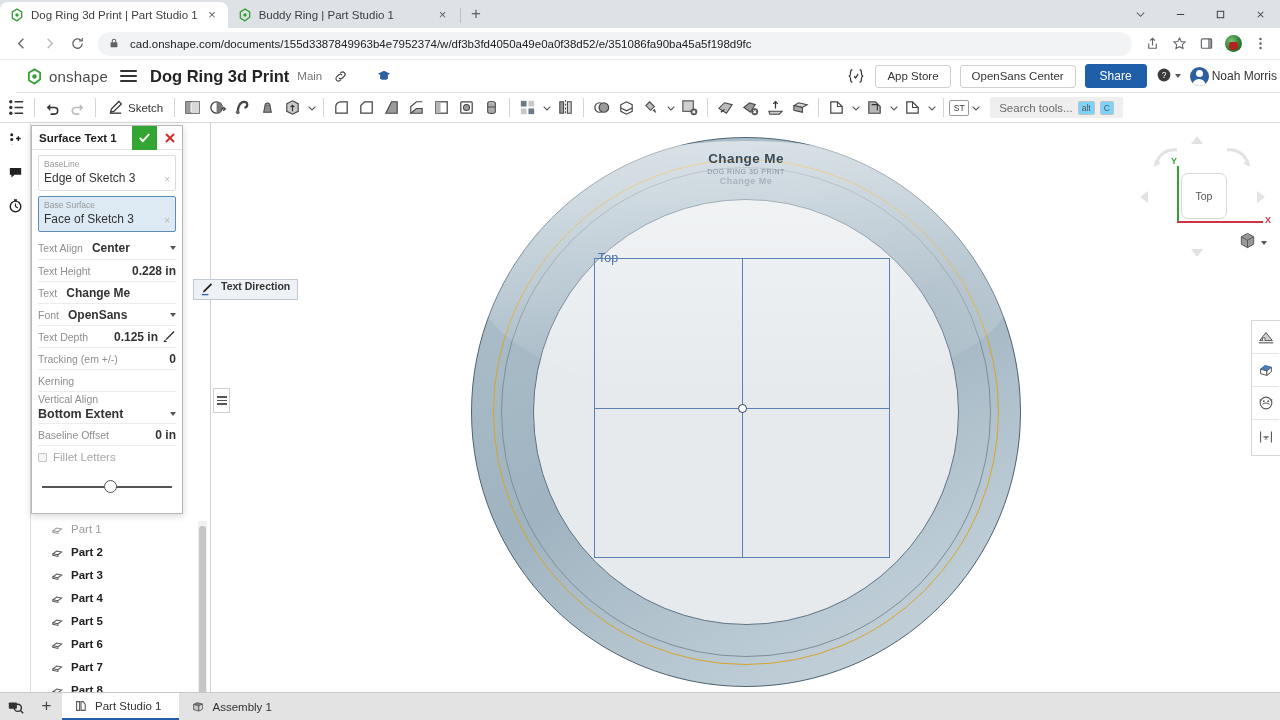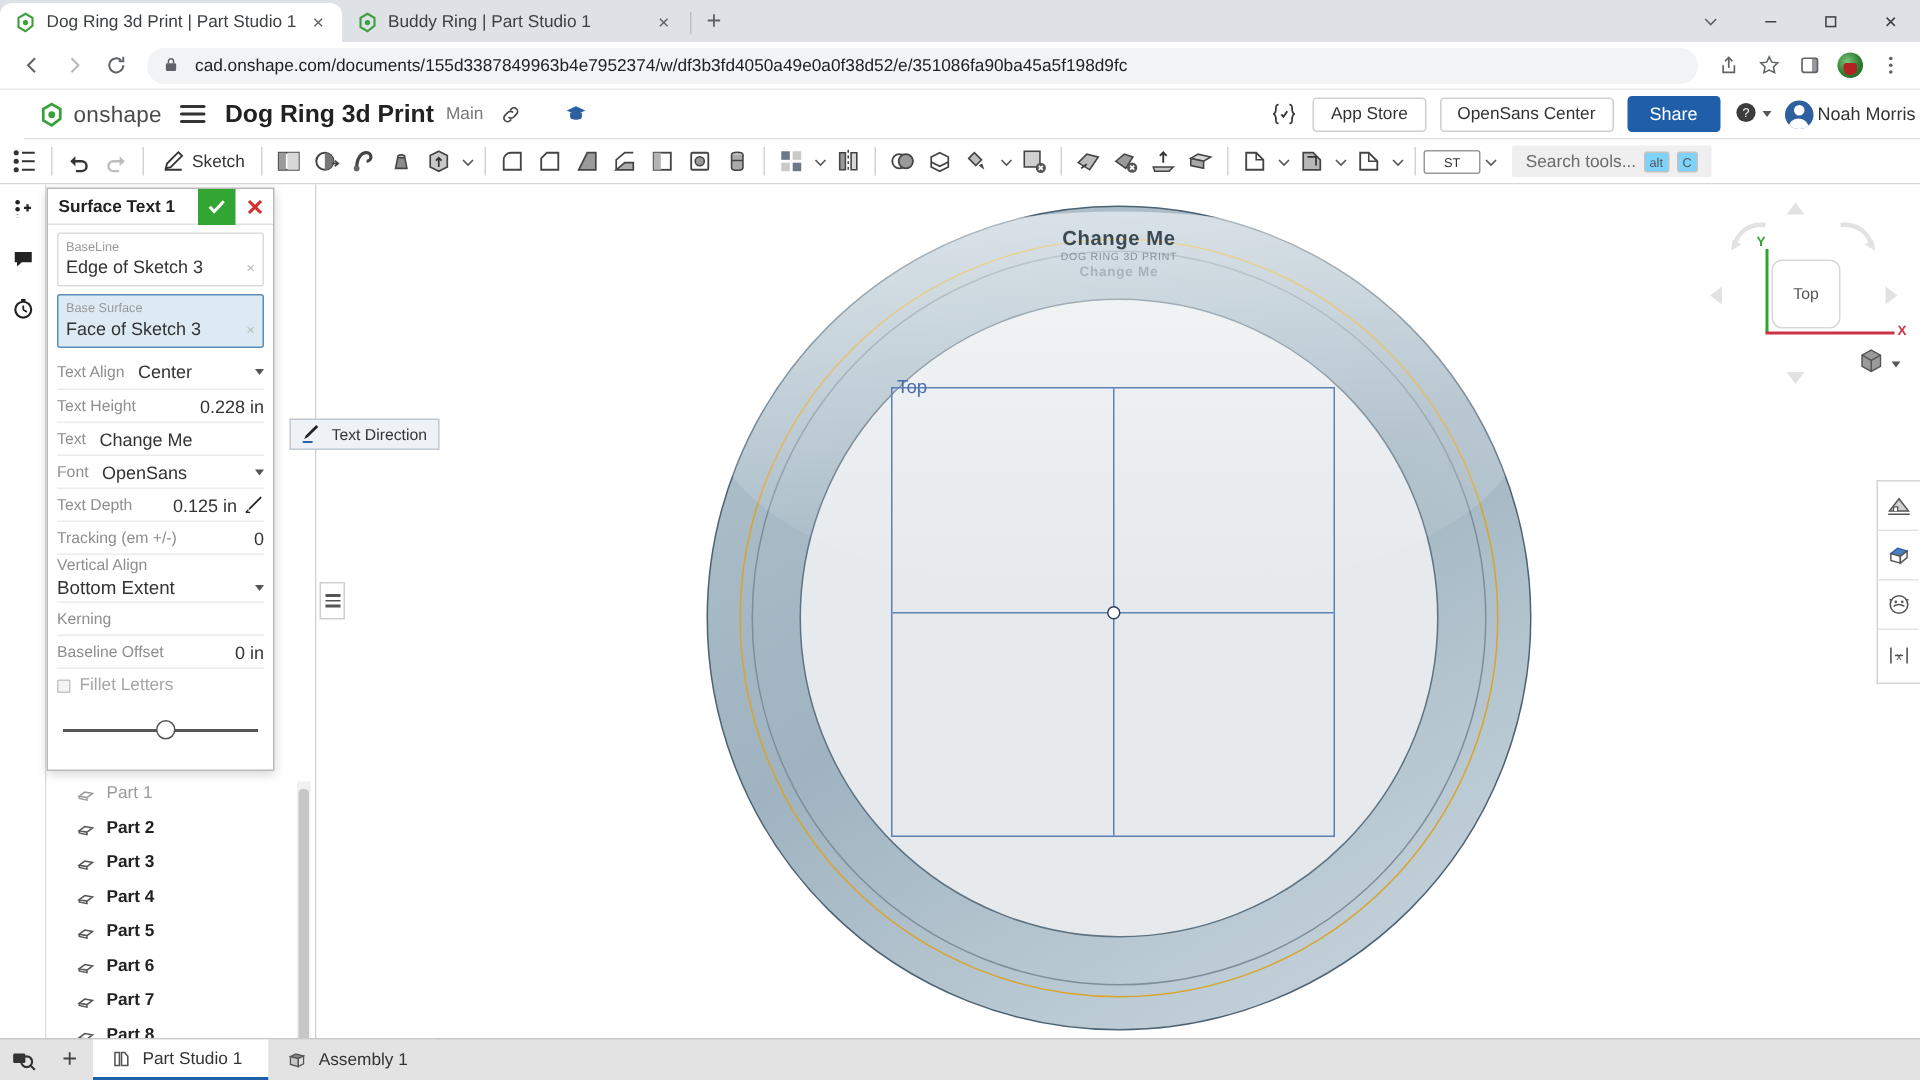--- a/index.html
+++ b/index.html
@@ -109,21 +109,21 @@
   .tb-sep { width:1px; height:19px; background:#d4d4d4; margin:0 5px; }
   .tool {
     width:25px; height:25px; display:flex; align-items:center; justify-content:center;
     color:#444;
   }
   .tool.wide { width:auto; padding:0 6px; gap:4px; font-size:11.5px; color:#333; }
   .tool svg { display:block; }
   .chev { width:13px; height:25px; display:flex; align-items:center; justify-content:center; }
   .chev svg { display:block; }
   .st-box {
-    width:38px; height:16px; border:1px solid #9a9a9a; border-radius:2px;
+    width:20px; height:16px; border:1px solid #9a9a9a; border-radius:2px;
     font-size:8.5px; display:flex; align-items:center; justify-content:center; color:#333;
   }
   .search-tools {
     margin-left:8px; height:21px; background:#efefef; border-radius:2px;
     display:flex; align-items:center; gap:5px; padding:0 9px; font-size:11.5px; color:#6a6a6a;
   }
   .kbd {
     border:1px solid #c2c2c2; background:#7dd3fc; border-radius:2px;
     font-size:8.5px; padding:0 3px; line-height:12px; color:#555;
   }
@@ -175,21 +175,21 @@
   .field-box.selected { border:1.5px solid #5b8db8; background:#ddeaf3; }
   .field-label { font-size:8.5px; color:#9a9a9a; line-height:11px; }
   .field-value { font-size:12px; color:#333; line-height:16px; }
   .field-x { position:absolute; right:5px; bottom:5px; font-size:10px; color:#b9b9b9; }
 
   .row {
     height:22px; margin:0 6px; display:flex; align-items:center;
     border-bottom:1px solid #ececec; position:relative;
   }
   .row .lbl { font-size:10.5px; color:#8e8e8e; }
-  .row .val { font-size:12px; color:#333; }
+  .row .val { font-size:12px; color:#333;font-weight:bold; }
   .row .val.right { margin-left:auto; }
   .row .val.left { margin-left:9px; }
   .row .dd-caret { margin-left:auto; width:0;height:0;border-left:3.5px solid transparent;border-right:3.5px solid transparent;border-top:4px solid #555; }
   .row.tall { height:23px; }
   .row.nobrd { border-bottom:none; }
   .row.stack { display:block; height:auto; border-bottom:1px solid #ececec; padding-bottom:2px;}
   .row.stack .lbl { display:block; line-height:15px; }
   .row.stack .line2 { display:flex; align-items:center; }
   .row.stack .line2 .val { font-size:12.5px; }
   .magic-ic { position:absolute; right:0; top:3px; }
@@ -199,22 +199,22 @@
   .slider { margin:12px 10px 0; height:14px; position:relative; }
   .slider .track { position:absolute; top:6px; left:0; right:0; height:2px; background:#555; }
   .slider .knob {
     position:absolute; top:0; left:62px; width:13px; height:13px; border-radius:50%;
     background:#fff; border:1.5px solid #555;
   }
 
   
   .tooltip {
     position:absolute; left:193px; top:279px; height:21px; z-index:40;
-    background:#eef1f5; border:1px solid #c3c9d1; display:flex; align-items:center;
-    padding:0 7px 0 2px; gap:5px; font-size:10.5px; color:#333;
+    background:#eef1f5; border:1px solid #c3c9d1; display:flex; align-items:flex-start;
+    padding:0 7px 0 2px; gap:5px; font-size:10.5px; color:#333;font-weight:bold;
   }
   .tooltip .tip-ic { width:20px; height:19px; display:flex; align-items:center; justify-content:center; }
 
   .mini-menu {
     position:absolute; left:213px; top:388px; width:17px; height:25px; z-index:15;
     background:#fff; border:1px solid #cfcfcf; display:flex; flex-direction:column;
     align-items:center; justify-content:center; gap:2px;
   }
   .mini-menu i { width:10px; height:1.5px; background:#555; display:block; }
 
@@ -865,30 +865,30 @@
             <path d="M3 13.4h3.2" stroke="#222" stroke-width="1"></path>
           </svg>
       </span>
     </div>
 
     <div class="row">
       <span class="lbl">Tracking (em +/-)</span>
       <span class="val right">0</span>
     </div>
 
+    <div class="row">
+      <span class="lbl">Kerning</span>
+    </div>
+
     <div class="row stack">
       <span class="lbl">Vertical Align</span>
       <span class="line2">
         <span class="val">Bottom Extent</span>
         <span class="dd-caret"></span>
       </span>
-    </div>
-
-    <div class="row">
-      <span class="lbl">Kerning</span>
     </div>
 
     <div class="row">
       <span class="lbl">Baseline Offset</span>
       <span class="val right">0 in</span>
     </div>
 
 
     <div class="row nobrd">
       <span class="cb"></span>

